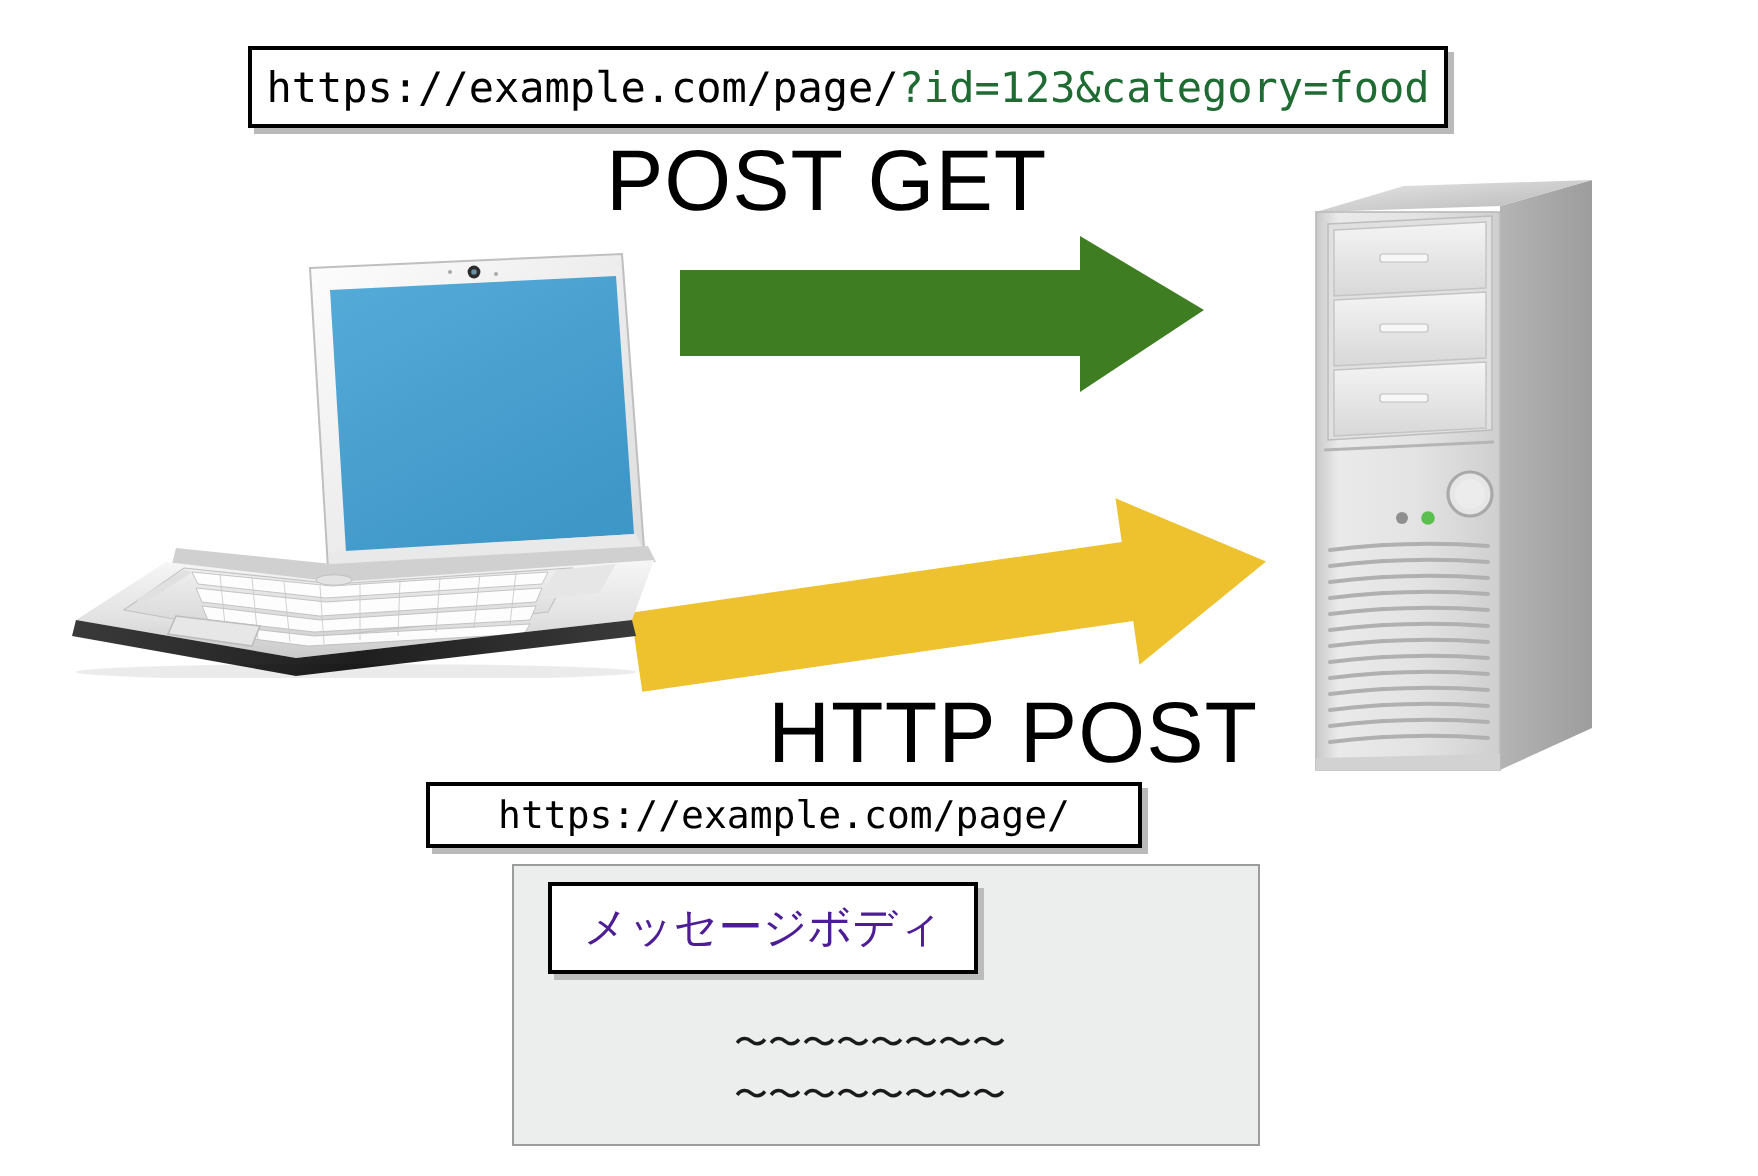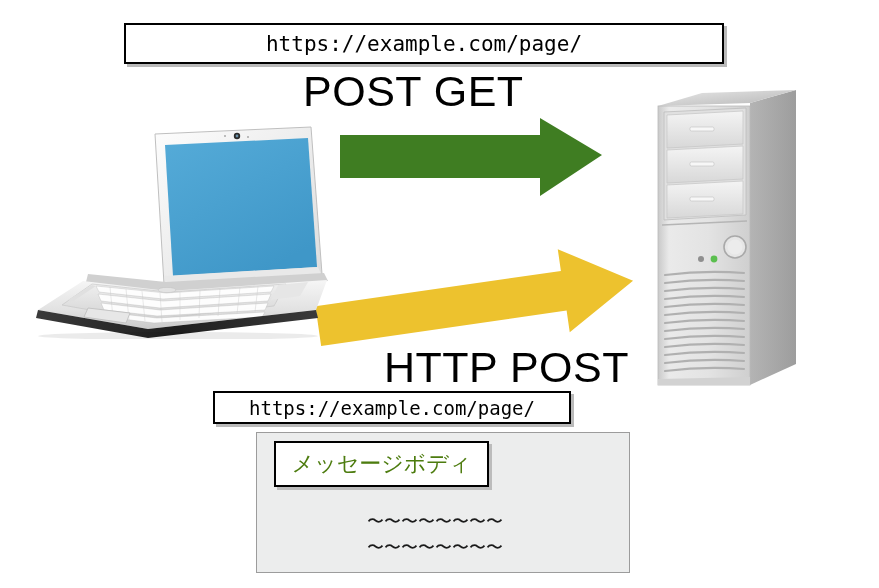--- a/index.html
+++ b/index.html
@@ -116,21 +116,21 @@
     background: #ffffff;
     border: 2px solid #000000;
     box-shadow: 3px 3px 0 rgba(140,140,140,0.5);
     display: flex;
     align-items: center;
     justify-content: center;
   }
   #msg-title-text {
     font-family: "DejaVu Sans", sans-serif;
     font-size: 22px;
-    color: #4d7c0f;
+    color: #4c1d95;
     white-space: nowrap;
   }
   .squiggle {
     position: absolute;
     left: 110px;
     font-family: "DejaVu Sans Mono", "Liberation Mono", monospace;
     font-size: 17px;
     color: #1a1a1a;
     letter-spacing: 0px;
     white-space: pre;
@@ -155,21 +155,21 @@
     width: 154px;
     height: 314px;
   }
 </style>
 </head>
 <body>
 
 <div class="stage">
 
   <div class="url-box" id="url-get-box">
-    <span>https://example.com/page/</span>
+    <span>https://example.com/page/</span><span class="q">?id=123&amp;category=food</span>
   </div>
 
   <div class="method-label" id="label-get">POST GET</div>
 
   <svg class="arrow-svg" id="arrow-get" viewBox="0 0 262 82">
     <polygon points="0,17 200,17 200,0 262,37 200,78 200,60 0,60" fill="#3f7d22"></polygon>
   </svg>
 
   <svg class="arrow-svg" id="arrow-post" viewBox="0 0 330 98">
     <g transform="rotate(-8.2 0 90)">

